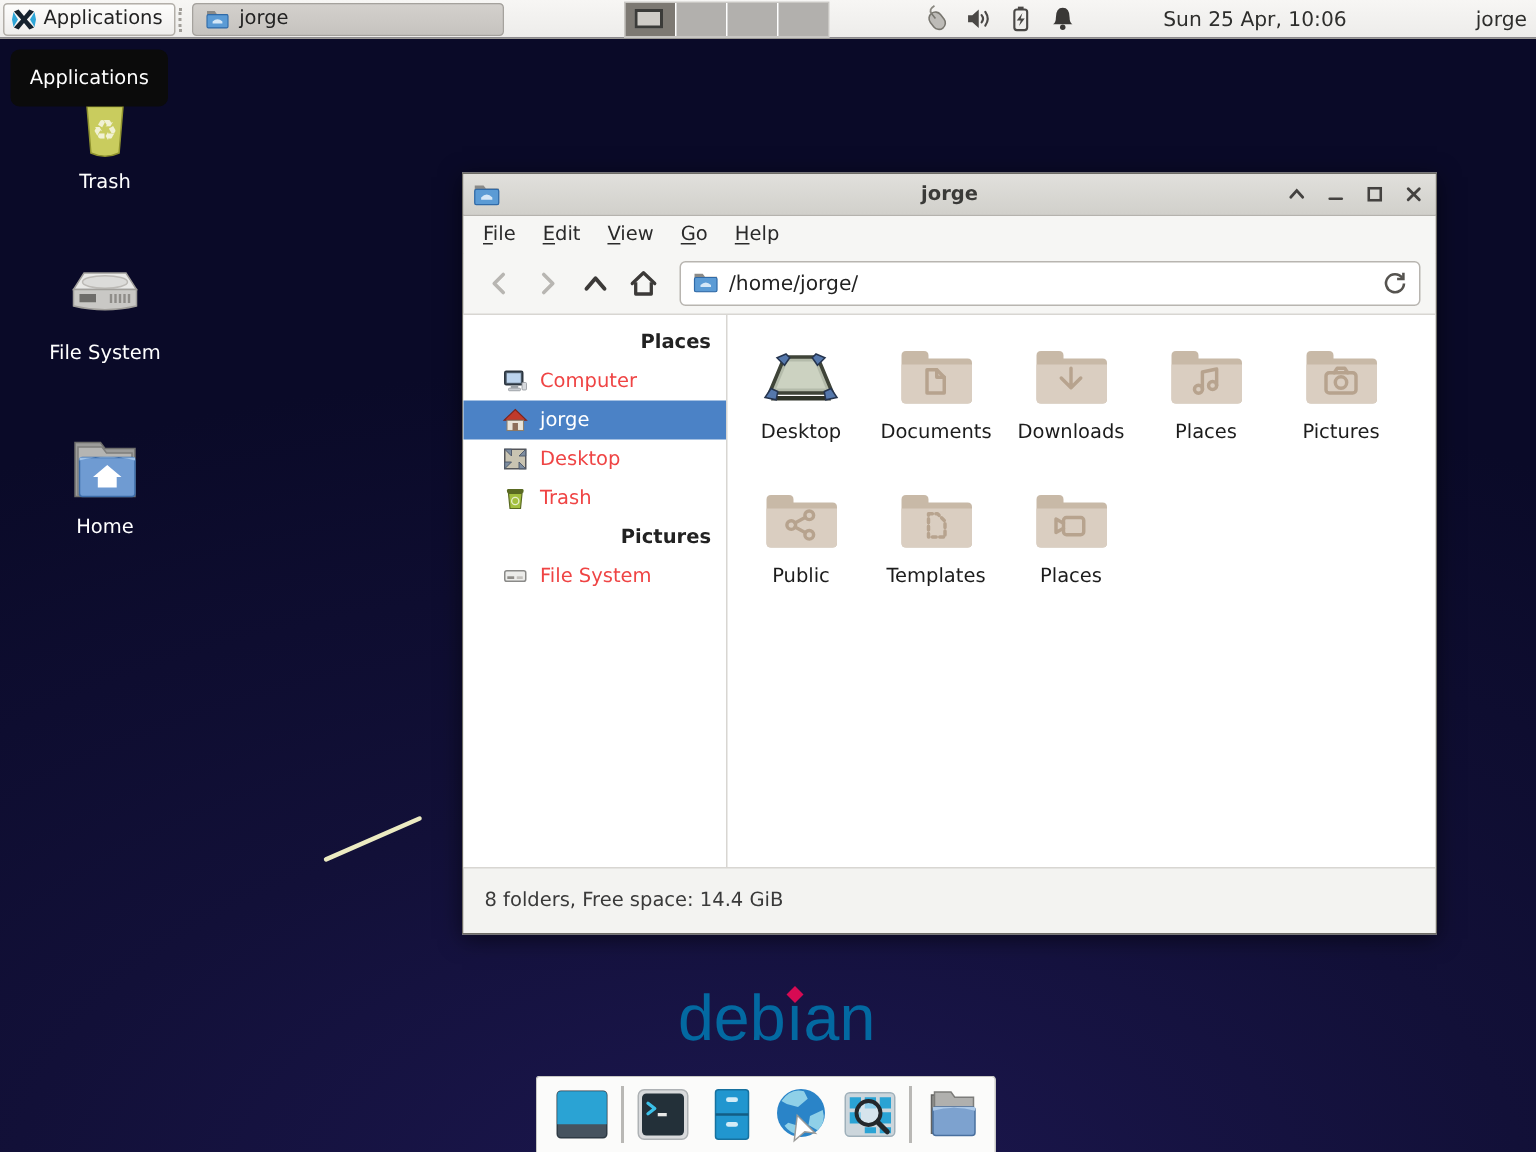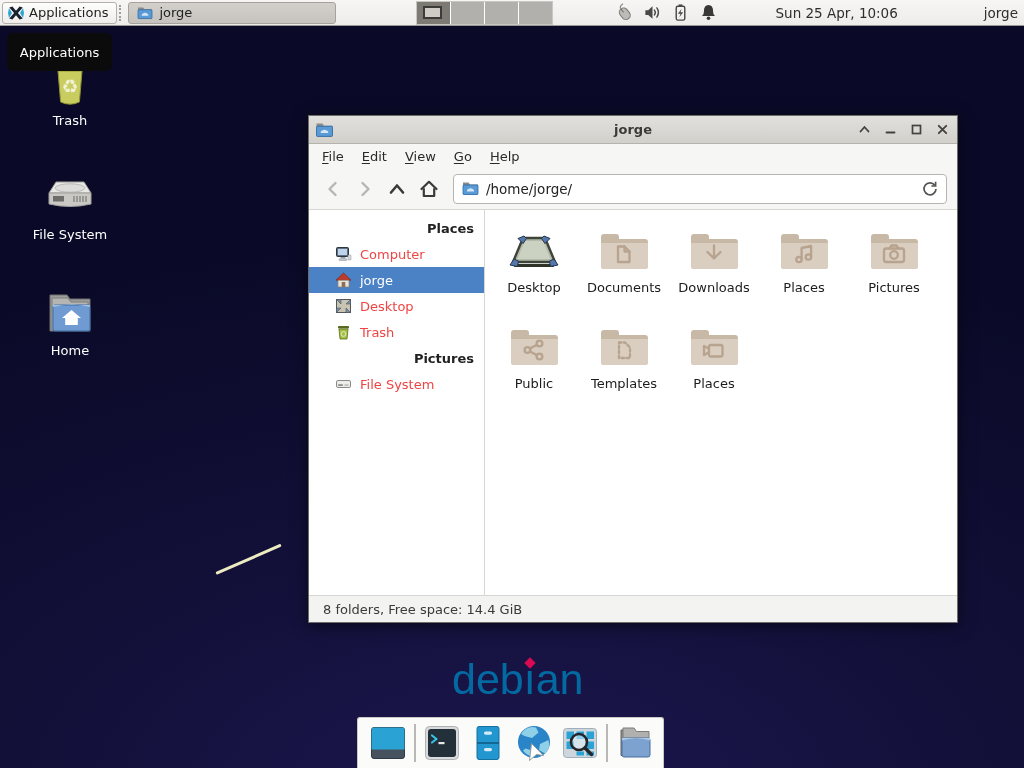--- a/index.html
+++ b/index.html
@@ -78,21 +78,21 @@
   .sidebar { width:176px; border-right:1px solid #d8d6d2; background:#fff; padding-top:5px;text-align:right; }
   .side-header { font-weight:bold; color:#222; padding:6px 10px 5px 10px; }
   .side-row { height:26px; display:flex; align-items:center; gap:8px; padding-left:26px; color:#ef4444; }
   .side-row .glyph { width:17px; height:16px; flex:0 0 auto; }
   .side-row.selected { background:#4b82c6; color:#fff; }
   .main { flex:1; padding:16px 0 0 4px; display:flex; flex-wrap:wrap; align-content:flex-start; }
   .file-cell { width:90px; height:96px; text-align:center; }
   .file-cell .glyph { width:54px; height:46px; display:inline-block; margin-top:2px; }
   .file-cell .lbl { margin-top:3px; color:#1c1c1c; font-size:13px; }
 
-  .statusbar { height:27px; background:#f3f3f1; border-top:1px solid #d8d6d2; display:flex; align-items:center; padding-left:14px; color:#3a3a3a; }
+  .statusbar { height:44px; background:#f3f3f1; border-top:1px solid #d8d6d2; display:flex; align-items:center; padding-left:14px; color:#3a3a3a; }
 
   
   #dock { position:absolute; left:357px; top:717px; width:307px; height:51px; background:#fbfbfa;
           border:1px solid #c8c8c5; border-bottom:none; border-radius:3px 3px 0 0;
           display:flex; align-items:center; justify-content:center; gap:6px; z-index:40; }
   .dock-item { width:40px; height:40px; }
   .dock-sep { width:2px; height:38px; background:#b9b8b5; }
   .glyph svg, .dock-item svg { width:100%; height:100%; display:block; }
   .glyph { display:block; }
 </style>

